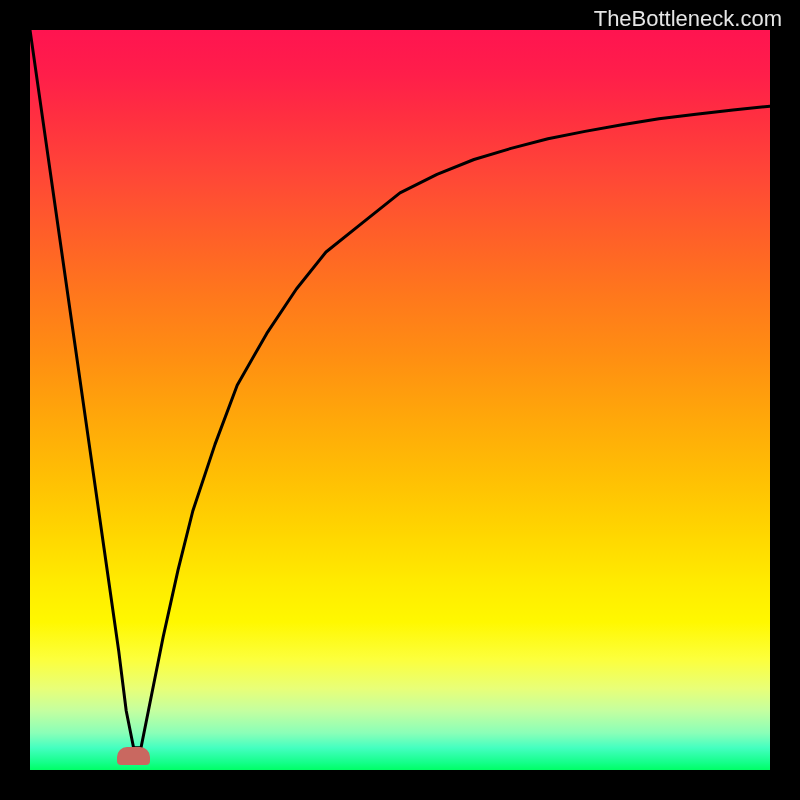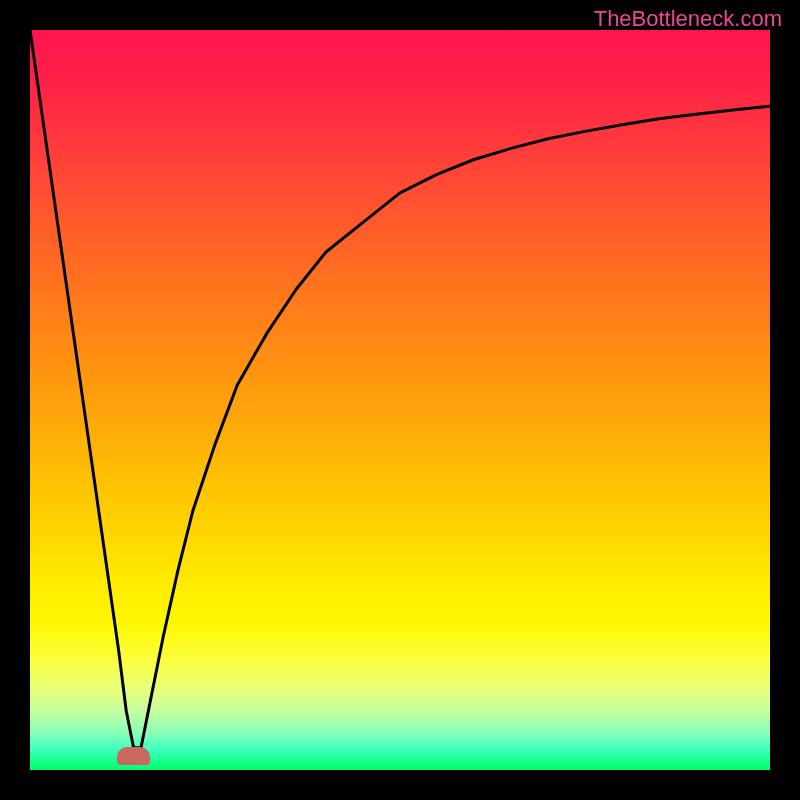--- a/index.html
+++ b/index.html
@@ -11,21 +11,21 @@
       width: 800px;
       height: 800px;
       background: #000;
       position: relative;
       font-family: Arial, sans-serif;
     }
     .watermark {
       position: absolute;
       top: 6px;
       right: 18px;
-      color: #ec4899;
+      color: #e5e5e5;
       font-size: 22px;
       font-weight: 500;
       z-index: 10;
     }
     .chart-container {
       position: absolute;
       top: 30px;
       left: 30px;
       width: 740px;
       height: 740px;

